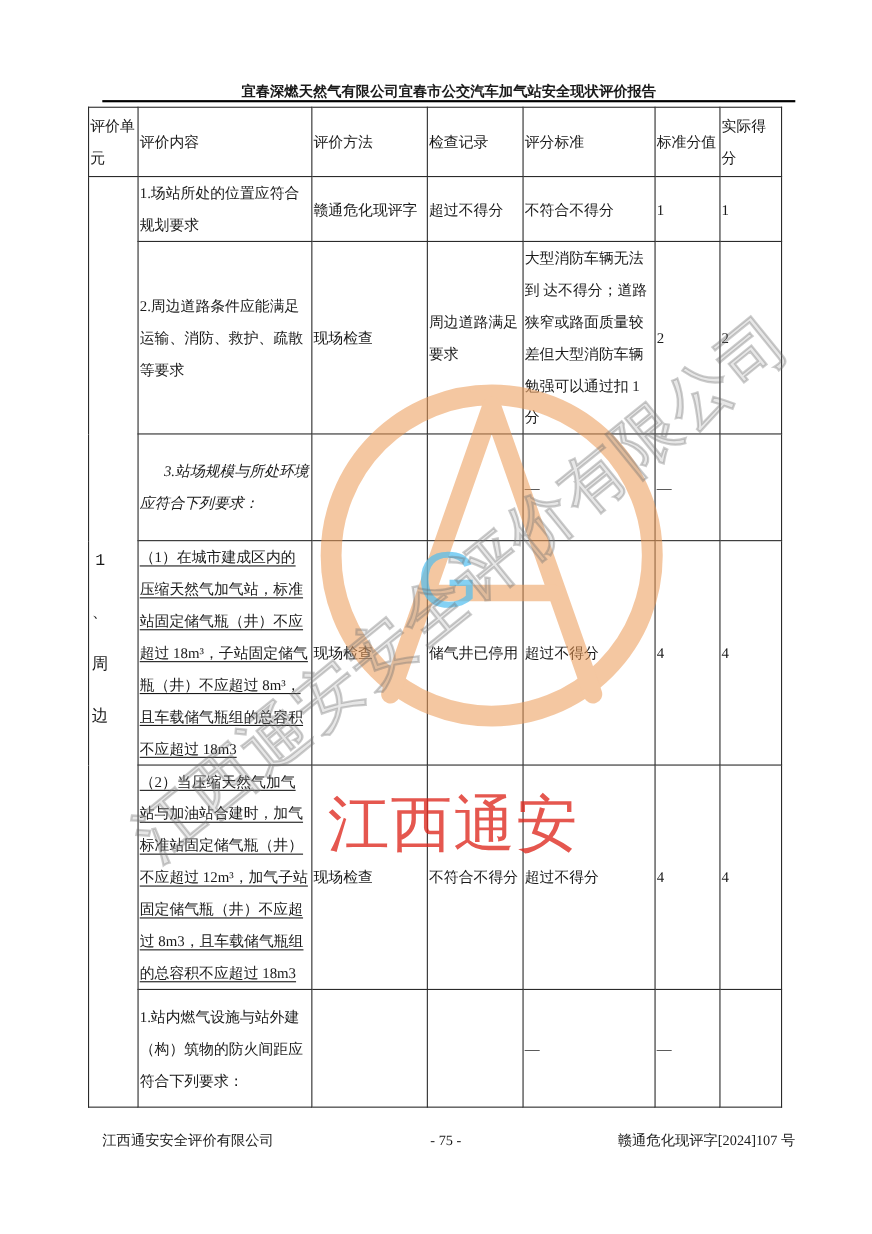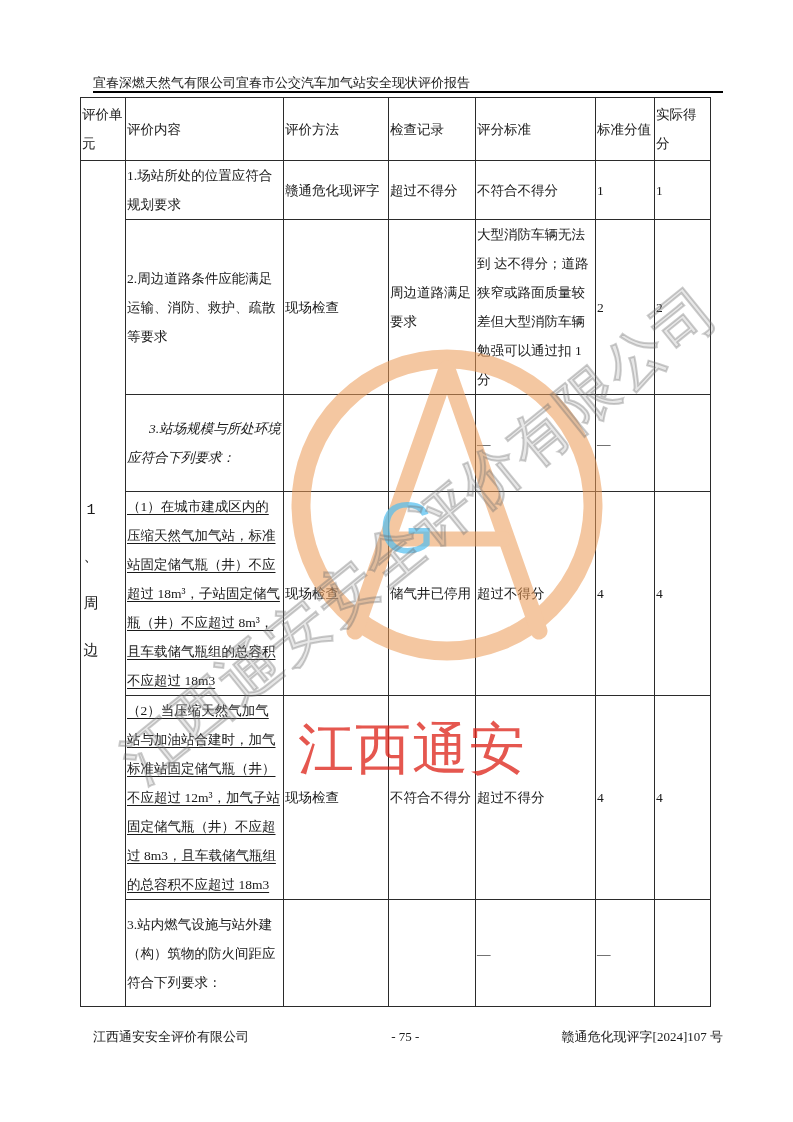--- a/index.html
+++ b/index.html
@@ -1,22 +1,22 @@
 <!DOCTYPE html>
 <html><head>
 <meta charset="utf-8">
 <style>
   html,body{margin:0;padding:0;background:#ffffff;}
   .page{
     position:relative;width:793px;height:1122px;background:#fff;overflow:hidden;
     font-family:"Liberation Serif","DejaVu Serif",serif;color:#1a1a1a;
   }
   .doc-title{
-    position:absolute;left:93px;top:74px;width:630px;text-align:left;
-    font-size:13px;letter-spacing:0px;white-space:nowrap;
+    position:absolute;left:93px;top:74px;width:630px;text-align:center;
+    font-size:13px;letter-spacing:0px;white-space:nowrap;font-weight:bold;
   }
   .title-rule{position:absolute;left:93px;top:91px;width:630px;height:2px;background:#000;}
   table.eval{
     position:absolute;left:80px;top:97px;width:630px;border-collapse:collapse;table-layout:fixed;
     font-size:13.5px;
   }
   table.eval td,table.eval th{
     border:1px solid #2b2b2b;vertical-align:middle;text-align:left;
     font-weight:normal;padding:0 1px;line-height:29px;overflow:hidden;
   }
@@ -137,21 +137,21 @@
             <div class="u">（2）当压缩天然气加气站与加油站合建时，加气标准站固定储气瓶（井）不应超过 12m³，加气子站固定储气瓶（井）不应超过 8m3，且车载储气瓶组的总容积不应超过 18m3</div>
           </td>
       <td>现场检查</td>
       <td>不符合不得分</td>
       <td>超过不得分</td>
       <td class="c-num">4</td>
       <td class="c-num">4</td>
     </tr>
     <tr class="r6">
       <td class="c-content">
-            <div>3.站内燃气设施与站外建（构）筑物的防火间距应符合下列要求：</div>
+            <div>1.站内燃气设施与站外建（构）筑物的防火间距应符合下列要求：</div>
           </td>
       <td></td>
       <td></td>
       <td>—</td>
       <td class="c-num">—</td>
       <td class="c-num"></td>
     </tr>
   </tbody>
     </table>
 

